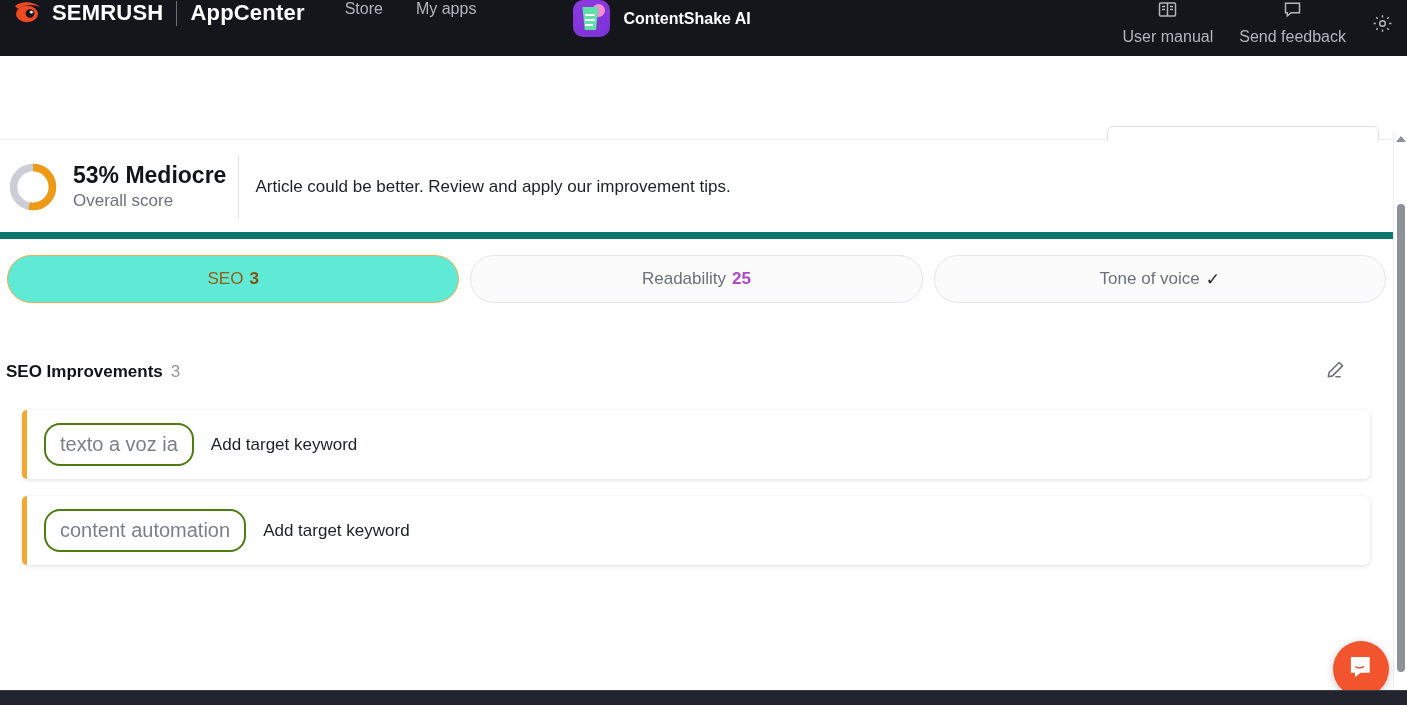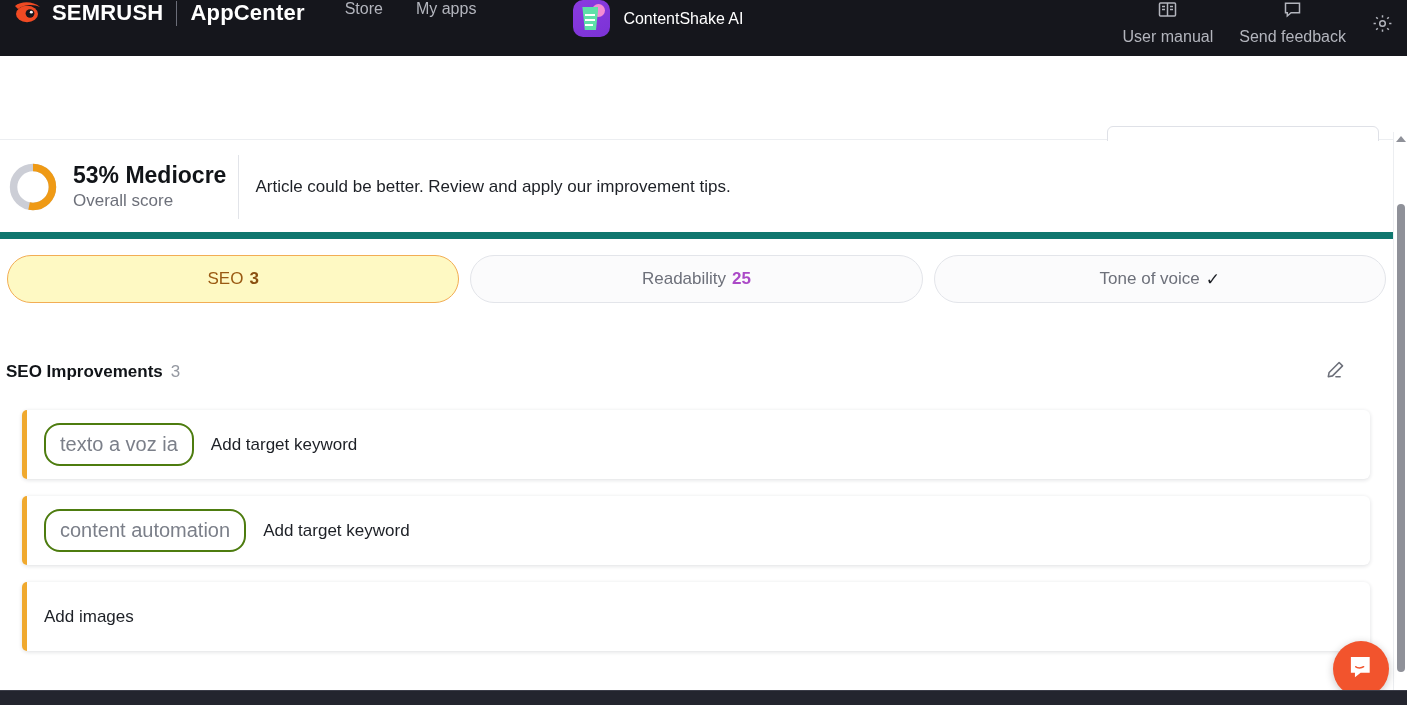--- a/index.html
+++ b/index.html
@@ -49,21 +49,21 @@
   }
   .app-icon .doc {
     position: absolute; left: 9px; top: 7px;
     width: 16px; height: 23px;
     background: #5ee0a8;
     clip-path: polygon(0 0, 100% 0, 85% 100%, 15% 100%);
   }
   .app-icon .doc-line {
     position: absolute; background: #ffffff; height: 2px; left: 12px;
   }
-  .app-name { font-size: 16px; font-weight: normal; color: #fff; margin-left: 13px; white-space: nowrap; }
+  .app-name { font-size: 16px; font-weight: bold; color: #fff; margin-left: 13px; white-space: nowrap; }
   .top-actions { display: flex; align-items: center; margin-left: auto; margin-right: 14px; gap: 26px; }
   .top-action { display: flex; align-items: center; gap: 9px; color: #b3b5bd; font-size: 16px; cursor: pointer; white-space: nowrap; flex-direction: column; }
   .top-action svg { display: block; }
 
   
   .panel-head {
     position: absolute; top: 56px; left: 0;
     width: 1393px; height: 84px;
     background: #ffffff;
     border-bottom: 1px solid #eceef1;
@@ -106,21 +106,21 @@
     width: 1379px; height: 48px;
     display: flex; gap: 11px;
   }
   .tab {
     flex: 1; height: 48px; border-radius: 24px;
     border: 1px solid #e3e5ea; background: #fbfbfc;
     display: flex; align-items: center; justify-content: center;
     font-size: 17px; color: #6d707a; cursor: pointer; gap: 6px;
   }
   .tab.active {
-    background: #fef9c3; border-color: #f2ad54; color: #9a5a12;
+    background: #5eead4; border-color: #f2ad54; color: #9a5a12;
   }
   .tab .tab-count { font-weight: bold; }
   .tab.active .tab-count { color: #8a4f10; }
   .tab .count-readability { color: #ab49c7; }
   .tab .check { color: #1d2026; font-size: 17px; }
 
   
   .section-head {
     position: absolute; top: 355px; left: 6px;
     width: 1340px; height: 34px;
@@ -327,23 +327,20 @@
 
 <div class="cards">
   <div class="card">
     <span class="tag">texto a voz ia</span>
     <span class="card-text">Add target keyword</span>
   </div>
   <div class="card">
     <span class="tag">content automation</span>
     <span class="card-text">Add target keyword</span>
   </div>
-  <div class="card">
-    <span class="card-text no-tag">Add images</span>
-  </div>
 </div>
 
 <div class="top-scroll-edge"></div>
 <div class="vscroll-outer">
   <span class="vscroll-arrow"></span>
   <span class="vscroll-thumb"></span>
 </div>
 
 <div class="intercom">
   <span>

